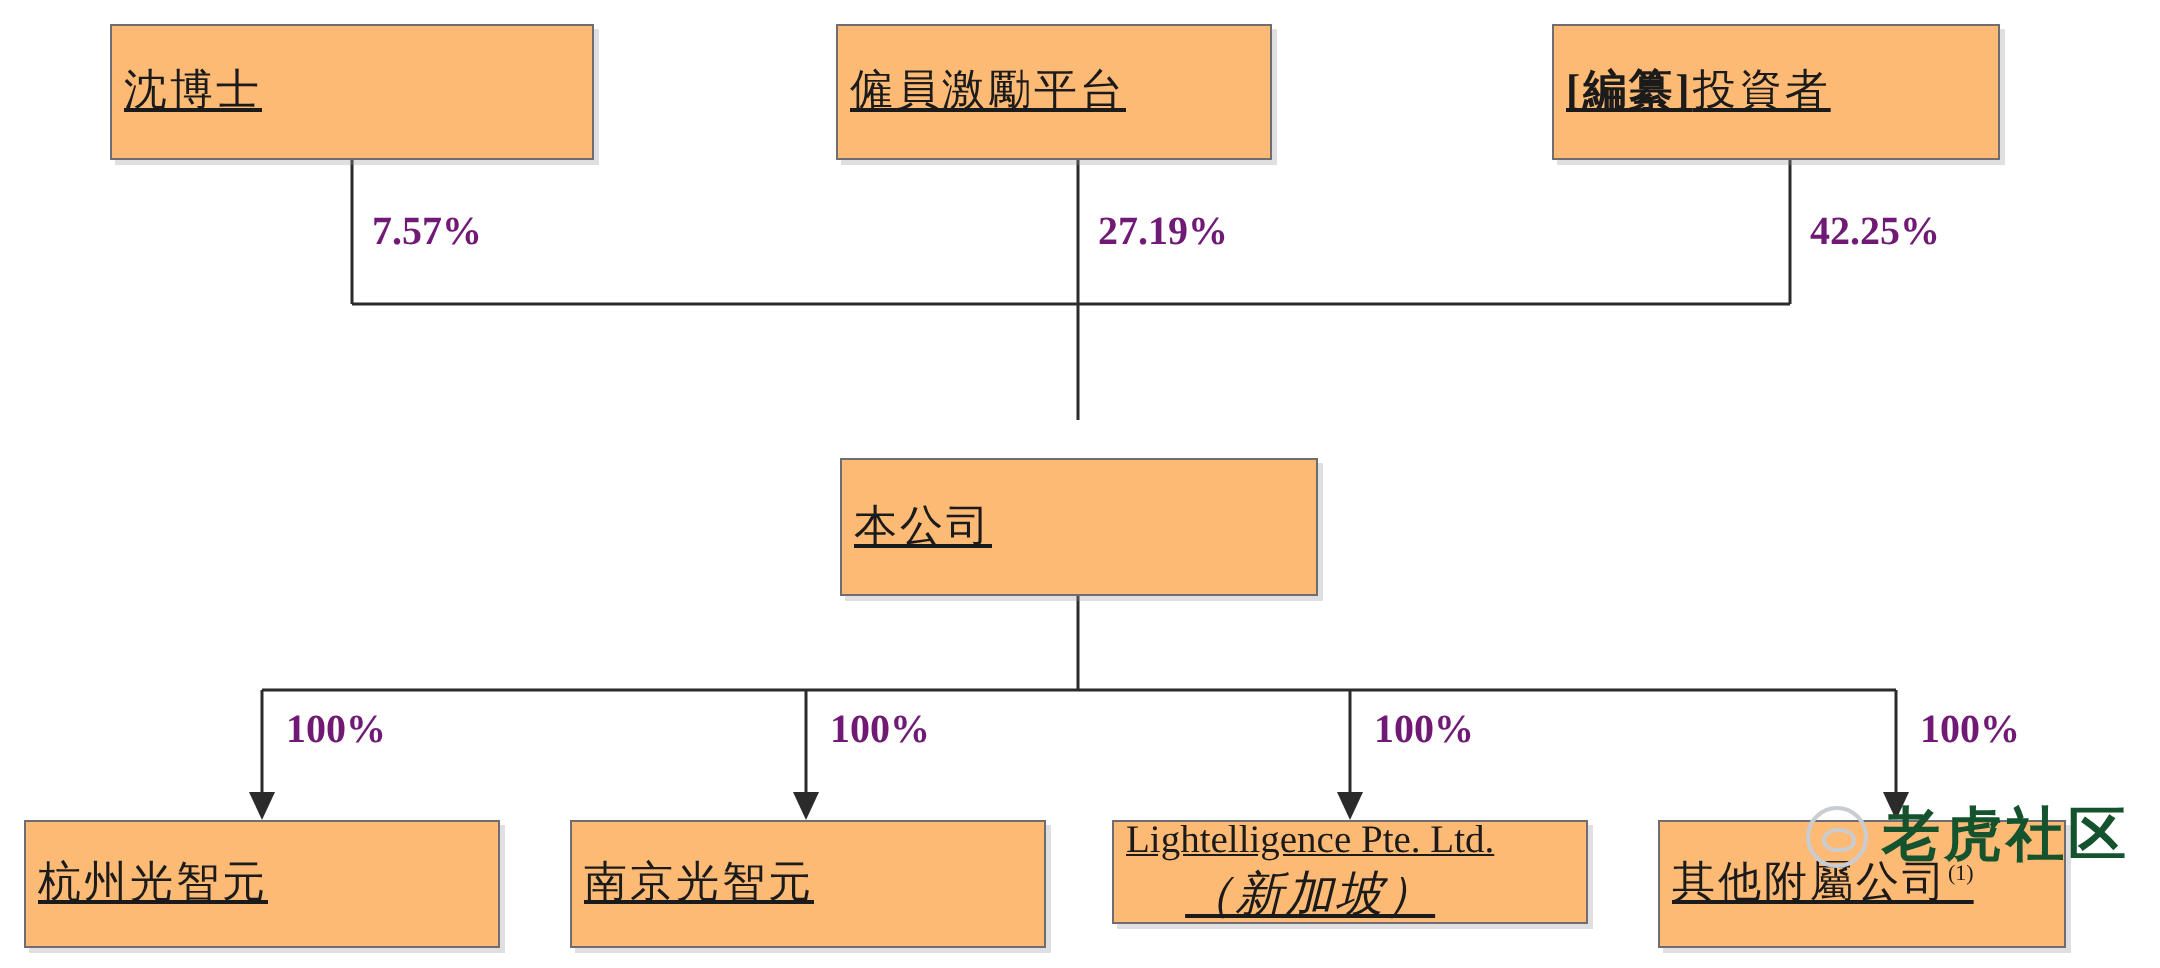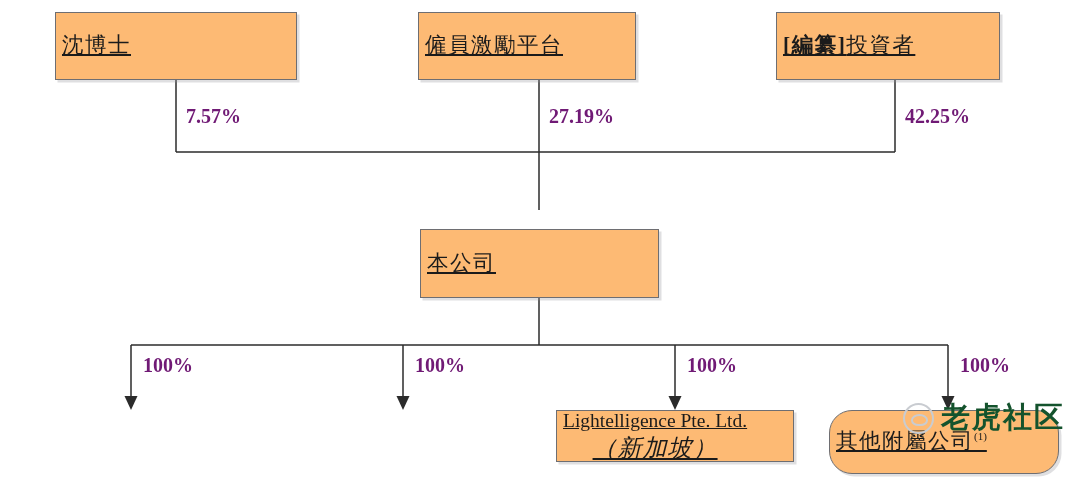--- a/index.html
+++ b/index.html
@@ -166,27 +166,33 @@
 
   <div class="node" style="left:420px; top:210px; width:239px; height:69px;margin-top:19px;">
     <span class="label cjk">本公司</span>
   </div>
 
   <div class="pct" style="left:143px; top:354px;">100%</div>
   <div class="pct" style="left:415px; top:354px;">100%</div>
   <div class="pct" style="left:687px; top:354px;">100%</div>
   <div class="pct" style="left:960px; top:354px;">100%</div>
 
+  <div class="node" style="left:12px; top:410px; width:238px; height:64px;">
+    <span class="label cjk">杭州光智元</span>
+  </div>
 
+  <div class="node" style="left:285px; top:410px; width:238px; height:64px;">
+    <span class="label cjk">南京光智元</span>
+  </div>
 
   <div class="node" style="left:556px; top:410px; width:238px; height:52px;">
     <span class="label latin"><span>Lightelligence Pte. Ltd.</span><span class="sub-line">（新加坡）</span></span>
   </div>
 
-  <div class="node" style="left:829px; top:410px; width:230px; height:64px;border-radius:23px;">
+  <div class="node" style="left:829px; top:410px; width:204px; height:64px;">
     <span class="label cjk"><span>其他附屬公司</span><sup class="note">(1)</sup></span>
   </div>
 
   <div class="watermark wm-main">
     <span class="wm-logo"></span>
     <span>老虎社区</span>
   </div>
 
 </div>
 

